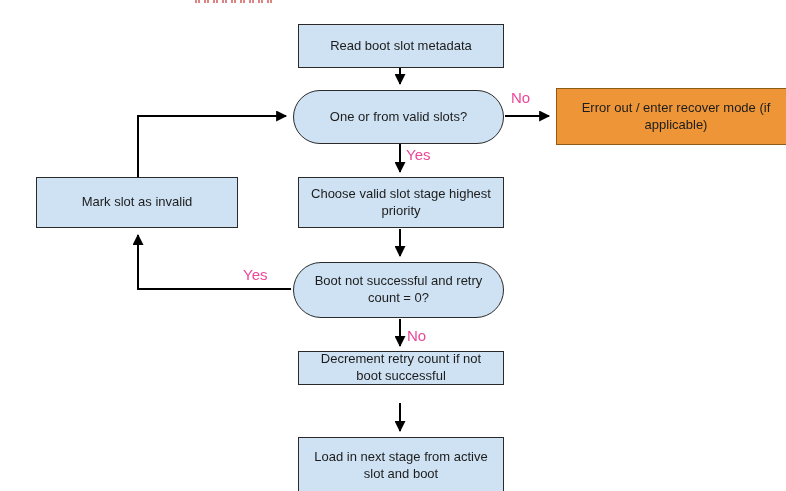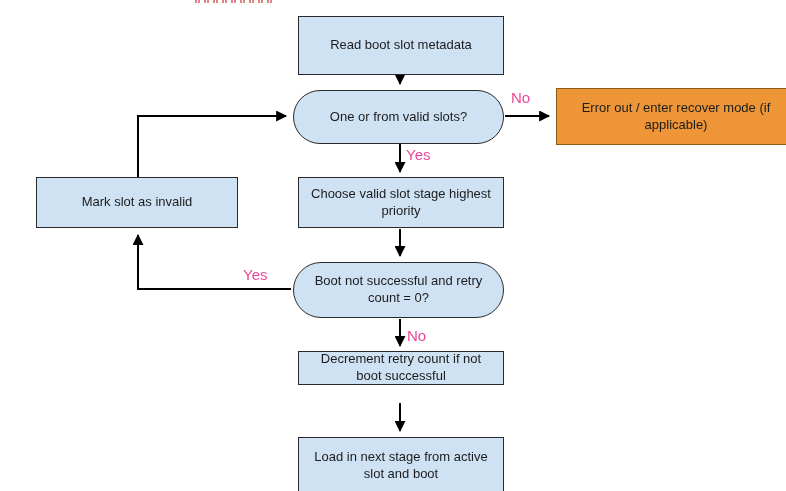--- a/index.html
+++ b/index.html
@@ -66,21 +66,21 @@
     <path d="M400,52 L400,84" fill="none" stroke="#000" stroke-width="2" marker-end="url(#ah)"></path>
     <path d="M505,116 L549,116" fill="none" stroke="#000" stroke-width="2" marker-end="url(#ah)"></path>
     <path d="M400,144 L400,172" fill="none" stroke="#000" stroke-width="2" marker-end="url(#ah)"></path>
     <path d="M400,229 L400,256" fill="none" stroke="#000" stroke-width="2" marker-end="url(#ah)"></path>
     <path d="M291,289 L138,289 L138,235" fill="none" stroke="#000" stroke-width="2" marker-end="url(#ah)"></path>
     <path d="M138,177 L138,116 L286,116" fill="none" stroke="#000" stroke-width="2" marker-end="url(#ah)"></path>
     <path d="M400,319 L400,346" fill="none" stroke="#000" stroke-width="2" marker-end="url(#ah)"></path>
     <path d="M400,403 L400,431" fill="none" stroke="#000" stroke-width="2" marker-end="url(#ah)"></path>
   </svg>
 
-  <div class="node" style="left:298px; top:16px; width:206px; height:59px;">Read boot slot metadata</div>
+  <div class="node" style="left:298px; top:24px; width:206px; height:44px;">Read boot slot metadata</div>
 
   <div class="node decision" style="left:293px; top:90px; width:211px; height:54px;">One or from valid slots?</div>
 
   <div class="node error" style="left:556px; top:88px; width:240px; height:57px;">Error out / enter recover mode (if applicable)</div>
 
   <div class="node" style="left:298px; top:177px; width:206px; height:51px;">Choose valid slot stage highest priority</div>
 
   <div class="node" style="left:36px; top:177px; width:202px; height:51px;">Mark slot as invalid</div>
 
   <div class="node decision" style="left:293px; top:262px; width:211px; height:56px;">Boot not successful and retry count = 0?</div>

